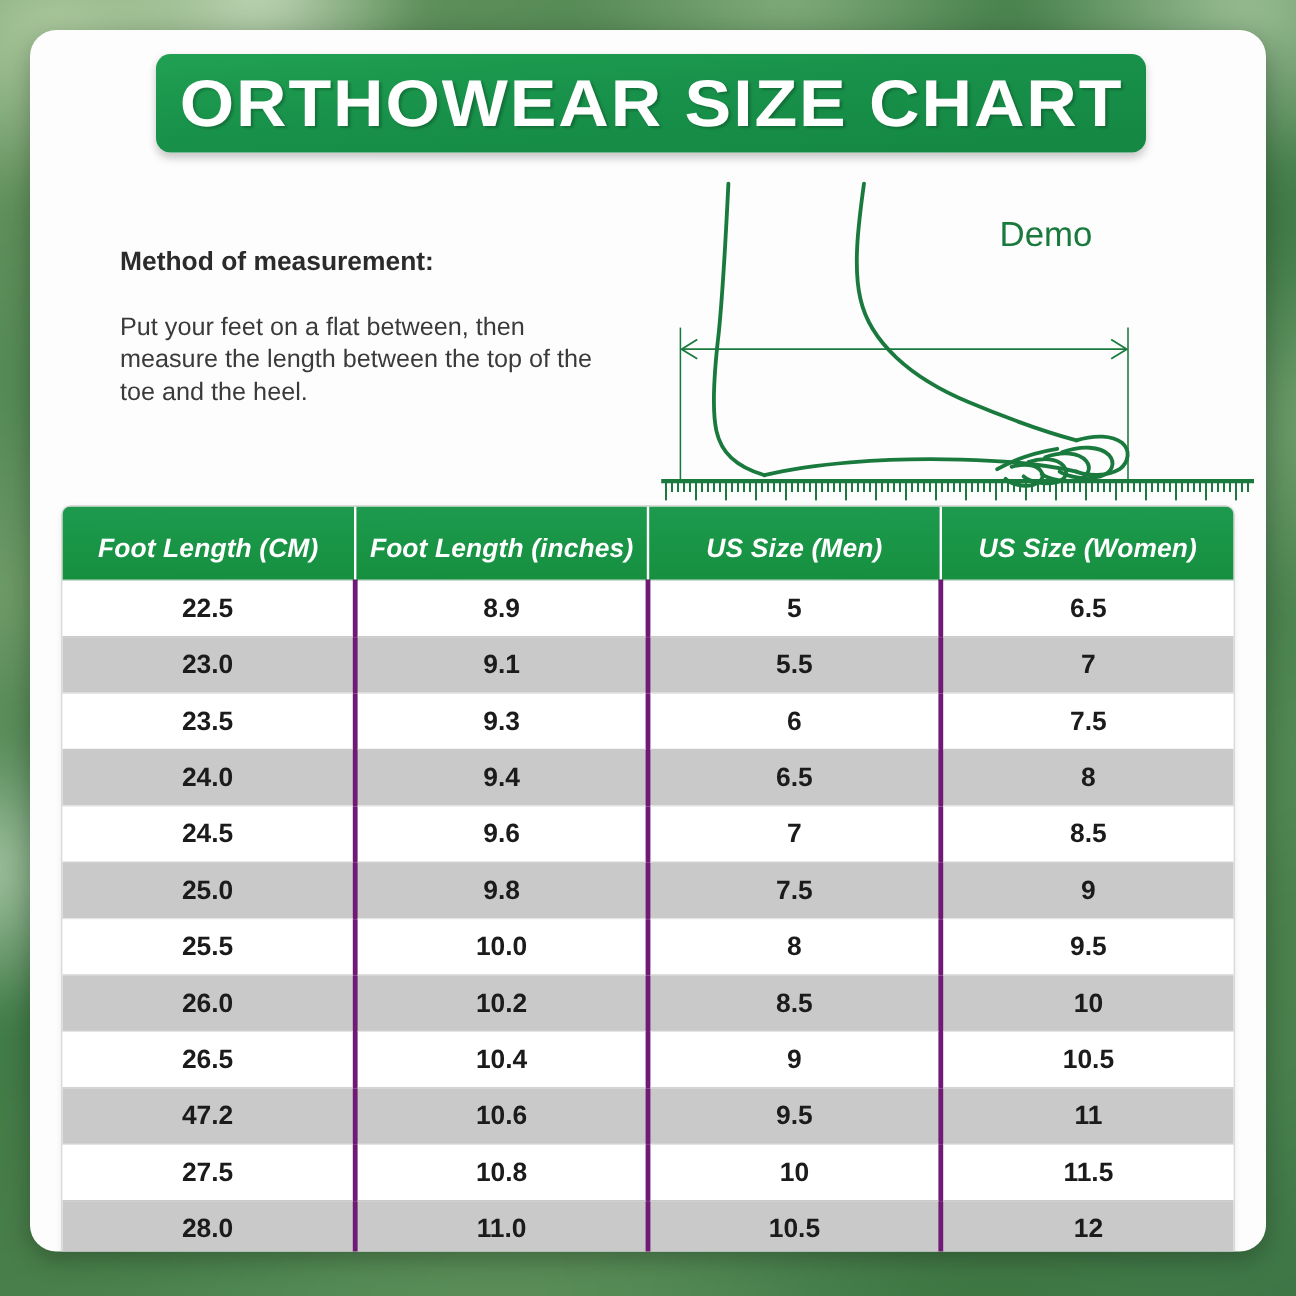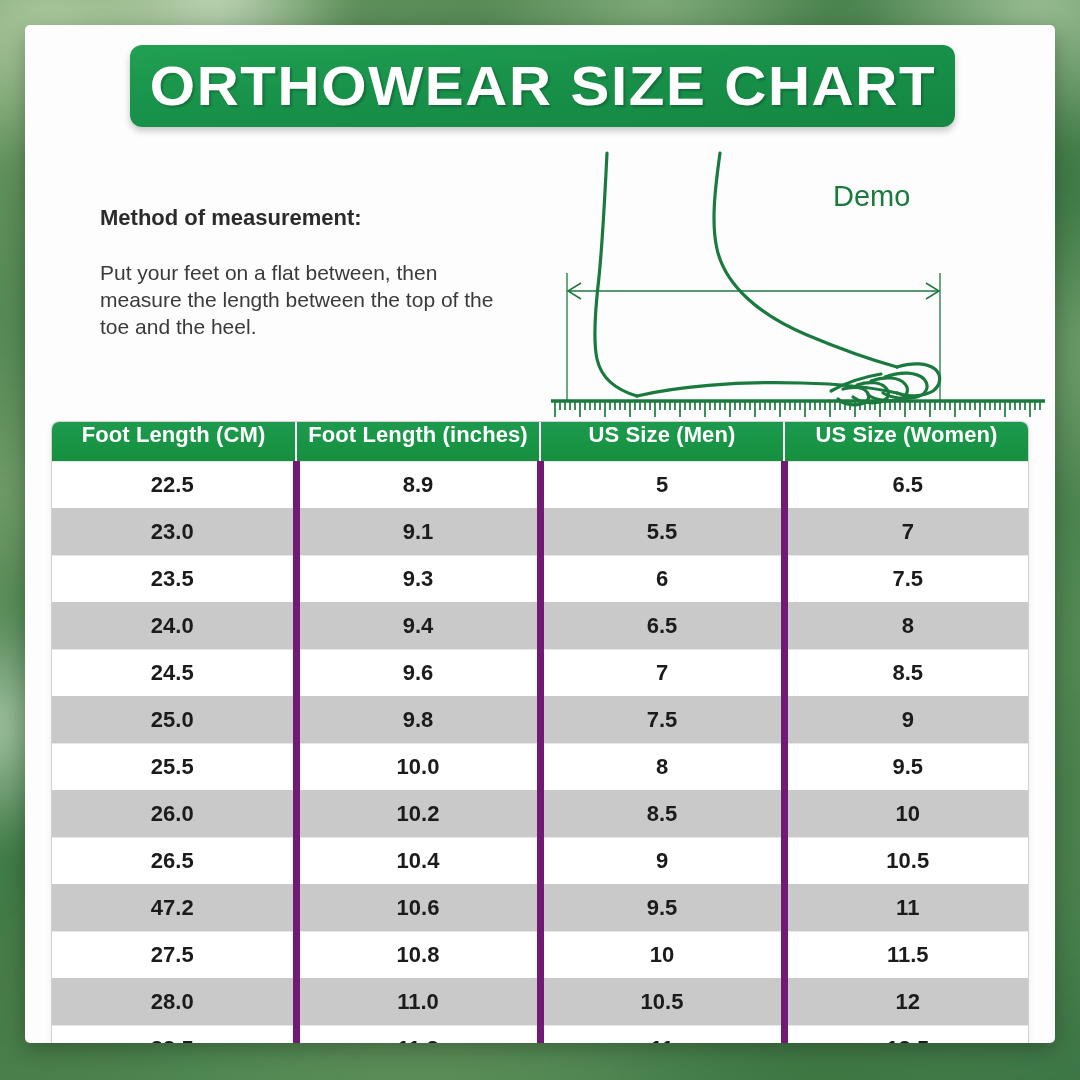--- a/index.html
+++ b/index.html
@@ -37,21 +37,21 @@
   }
 
   
   #card {
     position: absolute;
     left: 25px;
     top: 25px;
     width: 1030px;
     height: 1018px;
     background: #fdfdfd;
-    border-radius: 5px;
+    border-radius: 22px;
     box-shadow: 0 6px 22px rgba(0,0,0,.28);
     overflow: hidden;
   }
 
   
   #title-banner {
     position: absolute;
     left: 105px;
     top: 20px;
     width: 825px;
@@ -121,32 +121,33 @@
     table-layout: fixed;
     border-radius: 7px;
     overflow: hidden;
     box-shadow: 0 0 0 1px #d2d2d2, 0 2px 6px rgba(0,0,0,.10);
   }
   #size-table th {
     background: linear-gradient(180deg, #1d9a4e 0%, #16903f 100%);
     color: #ffffff;
     font-size: 22px;
     font-weight: bold;
-    padding: 0 4px 13px;
+    padding: 22px 4px 13px;
     border-right: 2px solid #ffffff;
     letter-spacing: .1px;
+    font-style: italic;
   }
   #size-table th:last-child { border-right: none; }
   #size-table td {
     font-size: 22px;
     font-weight: bold;
     color: #1b1b1b;
     text-align: center;
     padding: 10px 4px;
-    border-right: 7px solid #701a75;
+    border-right: 4px solid #701a75;
     border-top: 1px solid #e6e6e6;
   }
   #size-table td:last-child { border-right: none; }
   #size-table tbody tr:nth-child(odd)  td { background: #ffffff; }
   #size-table tbody tr:nth-child(even) td { background: #c9c9c9; border-top-color: #c9c9c9; }
 </style>
 </head>
 <body>
 
 <div id="backdrop"></div>

